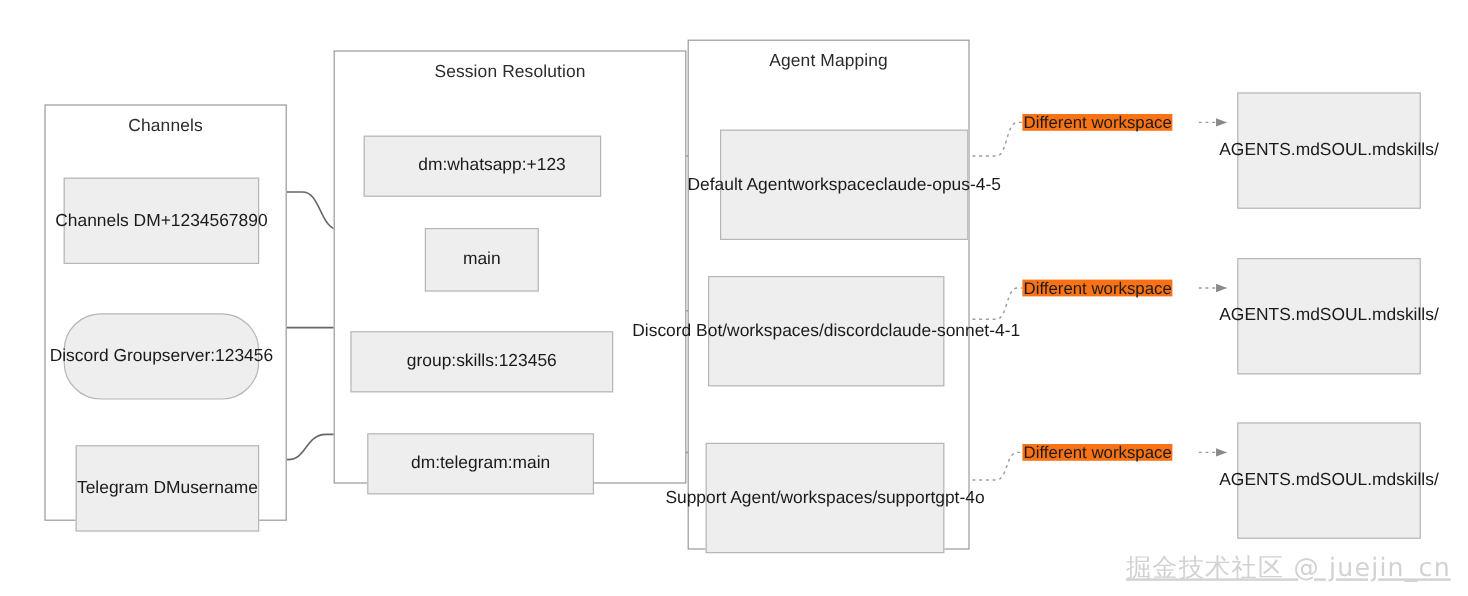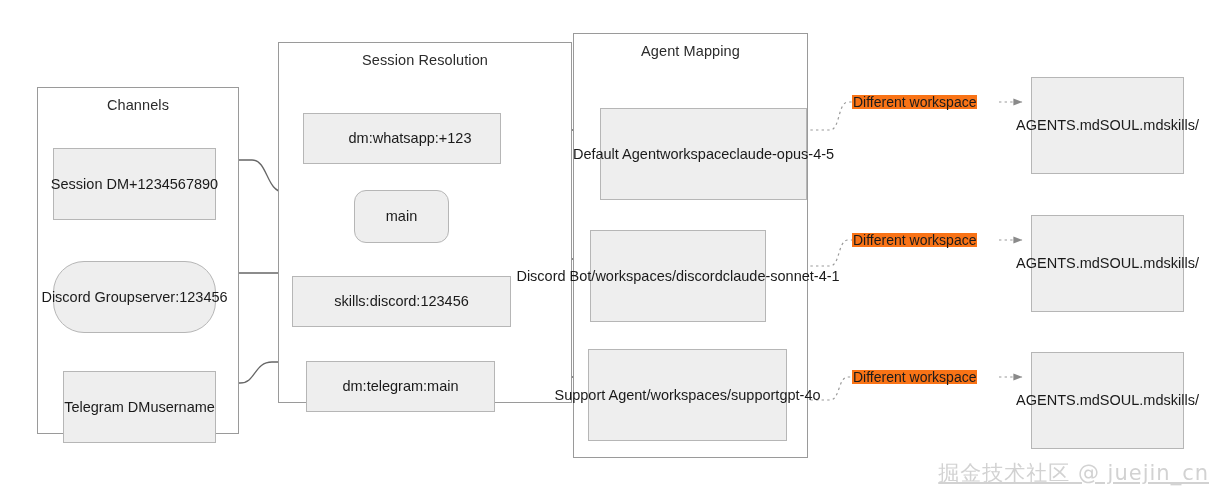--- a/index.html
+++ b/index.html
@@ -121,21 +121,21 @@
       <path d="M788,400 L830,400 C840,400 838,377 848,377 L852,377"></path>
       <path d="M999,377 L1022,377" marker-end="url(#arrowdot)"></path>
     </g>
   </svg>
 
   <div class="group" style="left:37px; top:87px; width:202px; height:347px;">
     <div class="group-title">Channels</div>
   </div>
 
   <div class="node" style="left:53px; top:124px; width:163px; height:72px;">
-    <span class="line">Session DM</span>
+    <span class="line">Channels DM</span>
     <span class="line">+1234567890</span>
   </div>
 
   <div class="node" style="left:53px; top:237px; width:163px; height:72px;border-radius:31px;">
     <span class="line">Discord Group</span>
     <span class="line">server:123456</span>
   </div>
 
   <div class="node" style="left:63px; top:347px; width:153px; height:72px;">
     <span class="line">Telegram DM</span>
@@ -143,49 +143,49 @@
   </div>
 
   <div class="group" style="left:278px; top:42px; width:294px; height:361px;">
     <div class="group-title">Session Resolution</div>
   </div>
 
   <div class="node" style="left:303px; top:89px; width:198px; height:51px;padding-left:20px;">
     <span class="line">dm:whatsapp:+123</span>
   </div>
 
-  <div class="node" style="left:354px; top:166px; width:95px; height:53px;border-radius:12px;">
+  <div class="node" style="left:354px; top:166px; width:95px; height:53px;">
     <span class="line">main</span>
   </div>
 
   <div class="node" style="left:292px; top:252px; width:219px; height:51px;">
-    <span class="line">skills:discord:123456</span>
+    <span class="line">group:skills:123456</span>
   </div>
 
   <div class="node" style="left:306px; top:337px; width:189px; height:51px;">
     <span class="line">dm:telegram:main</span>
   </div>
 
   <div class="group" style="left:573px; top:33px; width:235px; height:425px;">
     <div class="group-title">Agent Mapping</div>
   </div>
 
   <div class="node" style="left:600px; top:84px; width:207px; height:92px;">
     <span class="line">Default Agent</span>
     <span class="line">workspace</span>
     <span class="line">claude-opus-4-5</span>
   </div>
 
-  <div class="node" style="left:590px; top:206px; width:176px; height:92px;">
+  <div class="node" style="left:590px; top:206px; width:197px; height:92px;">
     <span class="line">Discord Bot</span>
     <span class="line">/workspaces/discord</span>
     <span class="line">claude-sonnet-4-1</span>
   </div>
 
-  <div class="node" style="left:588px; top:325px; width:199px; height:92px;">
+  <div class="node" style="left:588px; top:345px; width:199px; height:92px;">
     <span class="line">Support Agent</span>
     <span class="line">/workspaces/support</span>
     <span class="line">gpt-4o</span>
   </div>
 
   <div class="edge-label" style="left:852px; top:95px;">Different workspace</div>
   <div class="edge-label" style="left:852px; top:233px;">Different workspace</div>
   <div class="edge-label" style="left:852px; top:370px;">Different workspace</div>
 
   <div class="node" style="left:1031px; top:53px; width:153px; height:97px;">

